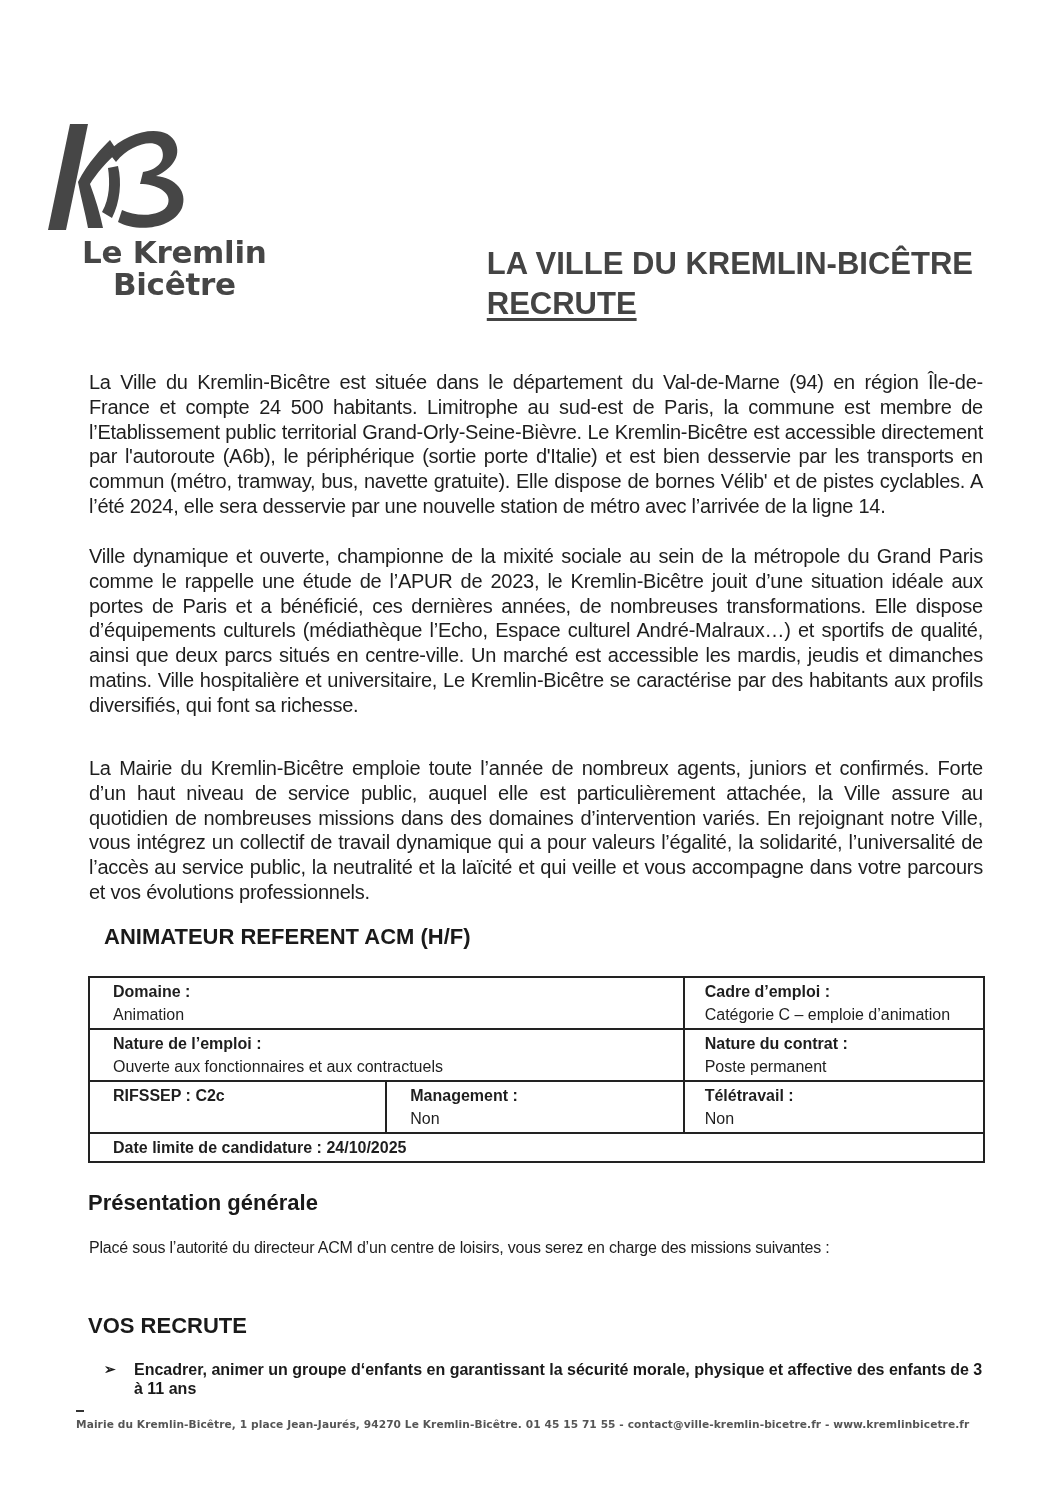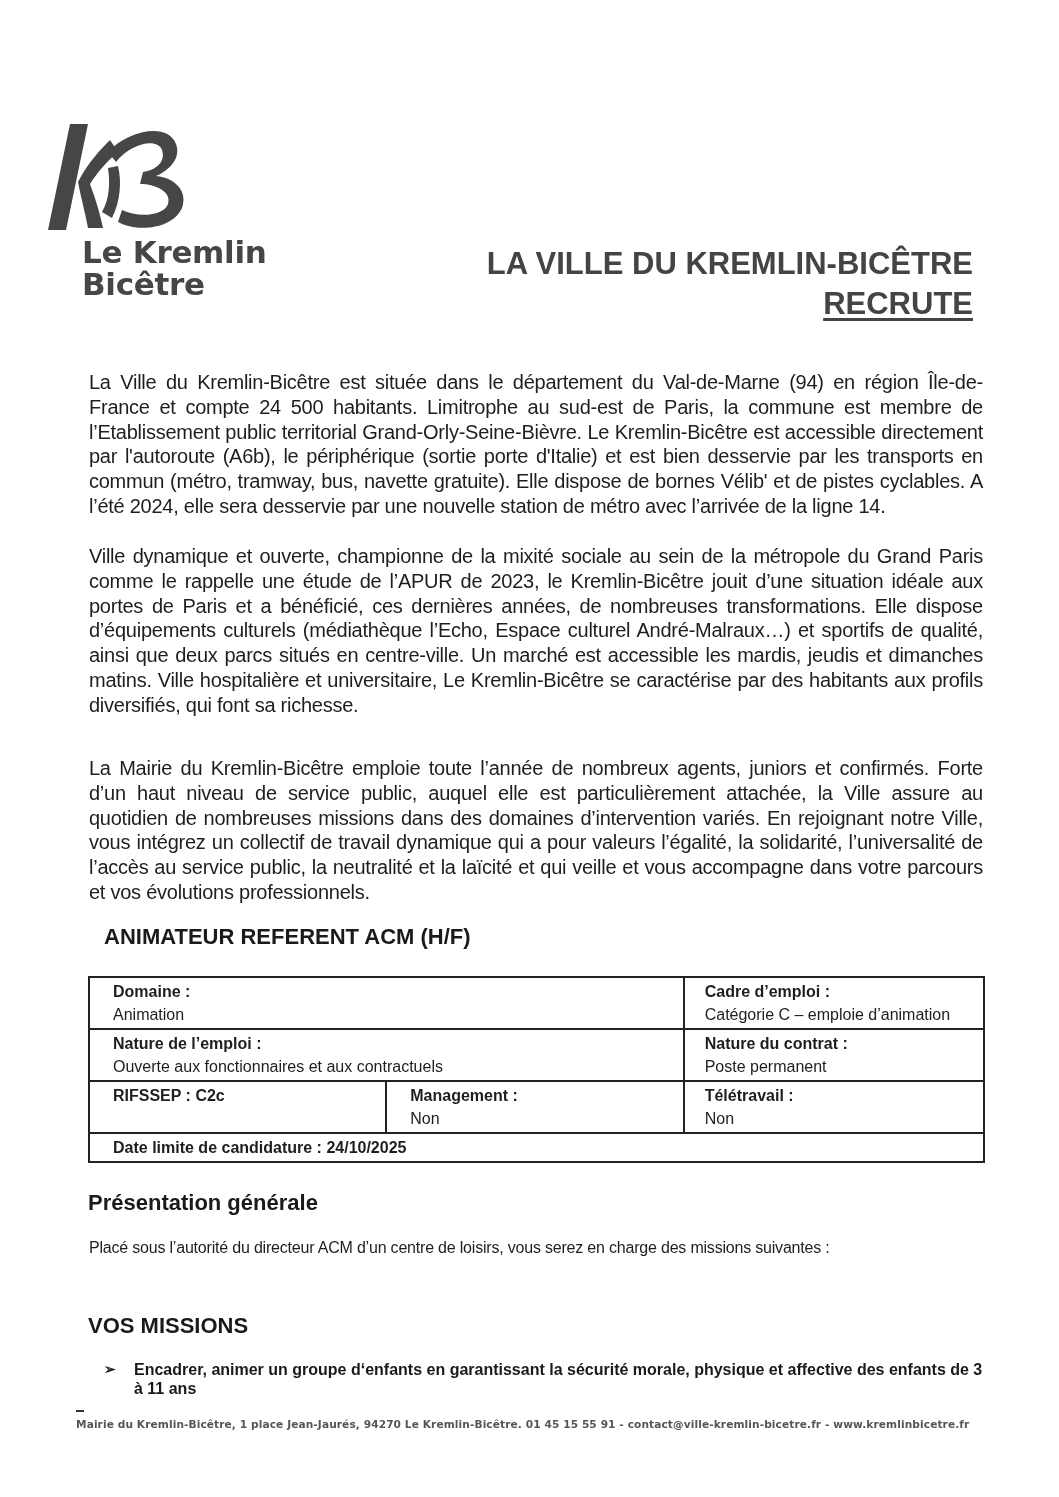--- a/index.html
+++ b/index.html
@@ -5,24 +5,24 @@
   html, body { margin: 0; padding: 0; background: #ffffff; }
   body {
     width: 1059px; height: 1497px; position: relative; overflow: hidden;
     font-family: "Liberation Sans", sans-serif; color: #1a1a1a;
   }
   .logo { position: absolute; left: 48px; top: 122px; width: 230px; height: 185px; }
   .logo svg { position: absolute; left: 0; top: 0; }
   .logo-text {
     position: absolute; left: 34px; top: 114px;
     font-family: "DejaVu Sans", sans-serif; font-weight: bold;
-    font-size: 31px; line-height: 32px; color: #464646; letter-spacing: -0.3px;
+    font-size: 31px; line-height: 32px; color: #464646; letter-spacing: -0.3px; text-align: center;
   }
   .title-block {
-    position: absolute; right: 86px; top: 244px; text-align: right;
+    position: absolute; right: 86px; top: 244px; text-align: left;
     font-family: "Liberation Sans", sans-serif; font-weight: bold; color: #444444;
     font-size: 31px; line-height: 40px;
   }
   .title-block .recrute { text-decoration: underline; text-decoration-thickness: 3px; text-underline-offset: 4px; }
   .para {
     position: absolute; left: 89px; width: 894px;
     font-family: "Liberation Sans", sans-serif; font-size: 20px; line-height: 24.8px;
     text-align: justify; color: #1e1e1e; margin: 0; letter-spacing: -0.25px;
   }
   #p1 { top: 370px; }
@@ -134,21 +134,21 @@
     <td colspan="3">
       <span class="lbl">Date limite de candidature : 24/10/2025</span>
     </td>
   </tr>
 </tbody>
   </table>
 
 <h3 class="section-h" id="pres-h">Présentation générale</h3>
 <p class="intro">Placé sous l’autorité du directeur ACM d’un centre de loisirs, vous serez en charge des missions suivantes :</p>
 
-<h3 class="section-h" id="miss-h">VOS MISSIONS</h3>
+<h3 class="section-h" id="miss-h">VOS RECRUTE</h3>
 
 <div class="mission">
   <span class="arrow">➢</span>
   <span class="txt">Encadrer, animer un groupe d‘enfants en garantissant la sécurité morale, physique et affective des enfants de 3 à 11 ans</span>
 </div>
 
 <div class="footer-dash"></div>
-<div class="footer">Mairie du Kremlin-Bicêtre, 1 place Jean-Jaurés, 94270 Le Kremlin-Bicêtre. 01 45 15 55 91 - contact@ville-kremlin-bicetre.fr - www.kremlinbicetre.fr</div>
+<div class="footer">Mairie du Kremlin-Bicêtre, 1 place Jean-Jaurés, 94270 Le Kremlin-Bicêtre. 01 45 15 71 55 - contact@ville-kremlin-bicetre.fr - www.kremlinbicetre.fr</div>
 
 </body></html>

